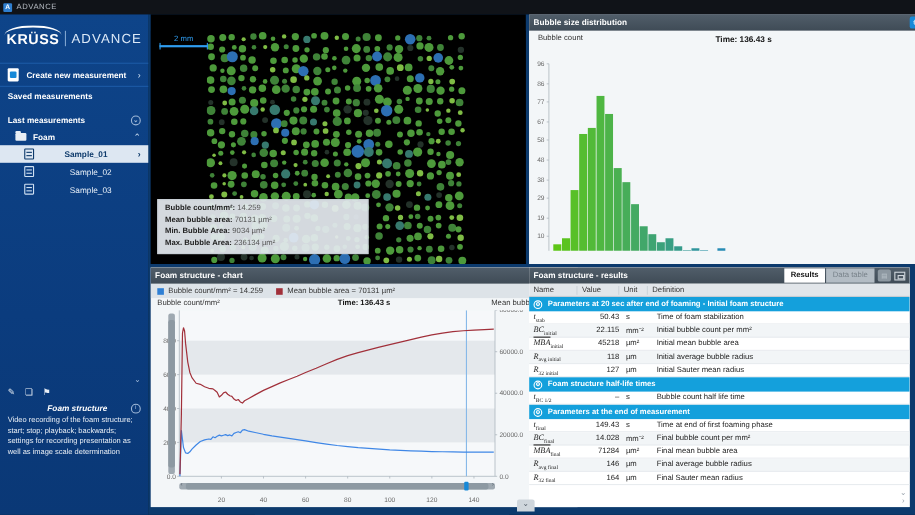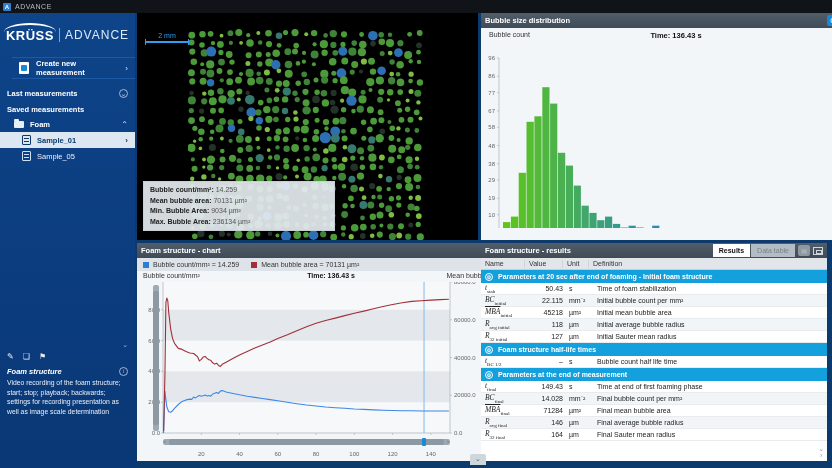--- a/index.html
+++ b/index.html
@@ -16,48 +16,48 @@
   
   #sidebar { position:absolute; left:0; top:13px; width:135px; height:455px;
     background:linear-gradient(180deg,#0e4489 0%,#0b3c7e 60%,#0a3876 100%); color:#fff; }
   #logo { height:44px; display:flex; align-items:center; justify-content:center; gap:5px; }
   #logo .kruess { font-weight:bold; font-size:13px; letter-spacing:0.5px; position:relative;}
   #logo .kruess:before { content:""; position:absolute; left:-2px; right:-2px; top:-5px; height:7px;
     border-top:2px solid #fff; border-radius:50% 50% 0 0 / 100% 100% 0 0;}
   #logo .sep { width:1px; height:14px; background:#7ea3cf;}
   #logo .advance { font-size:12px; font-weight:300; color:#dce9f7; letter-spacing:1px;}
   #create-row { height:22px; display:flex; align-items:center; gap:7px; padding:0 7px;
-    border-top:1px solid #1c5aa6; border-bottom:1px solid #1c5aa6; cursor:pointer;margin-left:12px;}
+    border-top:1px solid #1c5aa6; border-bottom:1px solid #1c5aa6; cursor:pointer;}
   #create-row .doc { width:10px;height:12px;background:#fff;border-radius:1px;position:relative;}
   #create-row .doc:after{content:"";position:absolute;left:2px;top:3px;width:6px;height:6px;background:#1789d8;border-radius:1px;}
   #create-row .lbl { font-size:7.5px; font-weight:bold; flex:1;}
   .chev { color:#cfe0f2; font-size:8px; }
   .side-row { height:16px; display:flex; align-items:center; padding:0 7px; font-size:7.5px; font-weight:bold;}
   .side-row .flex { flex:1; }
   .circ-icon { width:9px;height:9px;border:1px solid #9fb8d8;border-radius:50%;color:#9fb8d8;
     font-size:6px;display:flex;align-items:center;justify-content:center;}
   #folder-row { height:15px; display:flex; align-items:center; gap:6px; padding:0 7px 0 14px; font-size:7.5px;}
   .folder-ic { width:10px;height:7px;background:#e8eef5;border-radius:1px;position:relative;}
   .folder-ic:before{content:"";position:absolute;left:0;top:-2px;width:5px;height:2px;background:#e8eef5;border-radius:1px 1px 0 0;}
-  #samples { display:flex; flex-direction:column; }
+  #samples { display:flex; flex-direction:column;text-align:center; }
   .sample-row { height:16px; display:flex; align-items:center; gap:6px; padding:0 7px 0 22px;
     font-size:7.5px; color:#eaf1f9; cursor:pointer;}
   .sample-row.selected { background:#dde7f2; color:#0d3a6b; font-weight:bold; }
   .film-ic { width:9px;height:10px;border:1px solid #cfe0f2;border-radius:1px;position:relative;flex:none;}
   .film-ic:before{content:"";position:absolute;left:1px;right:1px;top:2px;height:1px;background:#cfe0f2;}
   .film-ic:after{content:"";position:absolute;left:1px;right:1px;bottom:2px;height:1px;background:#cfe0f2;}
   .sample-row.selected .film-ic{border-color:#0d3a6b;}
   .sample-row.selected .film-ic:before,.sample-row.selected .film-ic:after{background:#0d3a6b;}
   .sample-row .flex{flex:1;}
   #side-bottom { position:absolute; left:0; right:0; top:328px; padding:0 7px; }
   #side-bottom .collapse { text-align:right; color:#9fb8d8; font-size:7px; height:9px;}
   #tool-icons { display:flex; gap:9px; height:13px; align-items:center; }
   #tool-icons span { color:#e8eef5; font-size:8px; line-height:8px;}
   #info-title-row { display:flex; align-items:center; height:12px; margin-top:2px;}
-  #info-title-row .t { flex:1; font-size:7.5px; font-weight:bold; font-style:italic;}
+  #info-title-row .t { flex:1; font-size:7.5px; font-weight:bold; font-style:italic;margin-left:36px;}
   #side-desc { font-size:6.8px; line-height:9.5px; color:#e8eef5; margin-top:1px;}
 
   
   #content { position:absolute; left:135px; top:13px; width:697px; height:455px; background:#0c3a6d; }
   .panel { position:absolute; background:#f3f6f8; overflow:hidden;}
   .phead { height:15px; background:linear-gradient(180deg,#515e6a,#3f4b56); display:flex; align-items:center;
     padding:0 4px; gap:3px;}
   .phead .ptitle { color:#fff; font-size:7.5px; font-weight:bold; flex:none;}
   .phead .spacer { flex:1; }
   .blue-btn { width:12px; height:11px; background:#1789d8; border-radius:2px; color:#fff;
@@ -153,41 +153,45 @@
   <div id="logo">
     <span class="kruess">KRÜSS</span>
     <span class="sep"></span>
     <span class="advance">ADVANCE</span>
   </div>
   <div id="create-row">
     <span class="doc"></span>
     <span class="lbl">Create new measurement</span>
     <span class="chev">›</span>
   </div>
+  <div class="side-row">
+    <span class="flex">Saved measurements</span>
+  </div>
   <div class="side-row" style="margin-top:6px;">
     <span class="flex">Last measurements</span>
     <span class="circ-icon">⌄</span>
-  </div>
-  <div class="side-row">
-    <span class="flex">Saved measurements</span>
   </div>
   <div id="folder-row">
     <span class="folder-ic"></span>
     <span class="flex" style="flex:1;font-weight:bold;">Foam</span>
     <span class="chev">⌃</span>
   </div>
   <div id="samples">
       <div class="sample-row selected">
         <span class="film-ic"></span>
         <span class="flex">Sample_01</span>
         <span class="chev" style="color: rgb(13, 58, 107);">›</span>
       </div>
       <div class="sample-row">
         <span class="film-ic"></span>
-        <span class="flex">Sample_05</span>
+        <span class="flex">Sample_02</span>
+      </div>
+      <div class="sample-row">
+        <span class="film-ic"></span>
+        <span class="flex">Sample_03</span>
       </div>
     </div>
   <div id="side-bottom">
     <div class="collapse">⌄</div>
     <div id="tool-icons">
       <span>✎</span>
       <span>❏</span>
       <span>⚑</span>
     </div>
     <div id="info-title-row">

